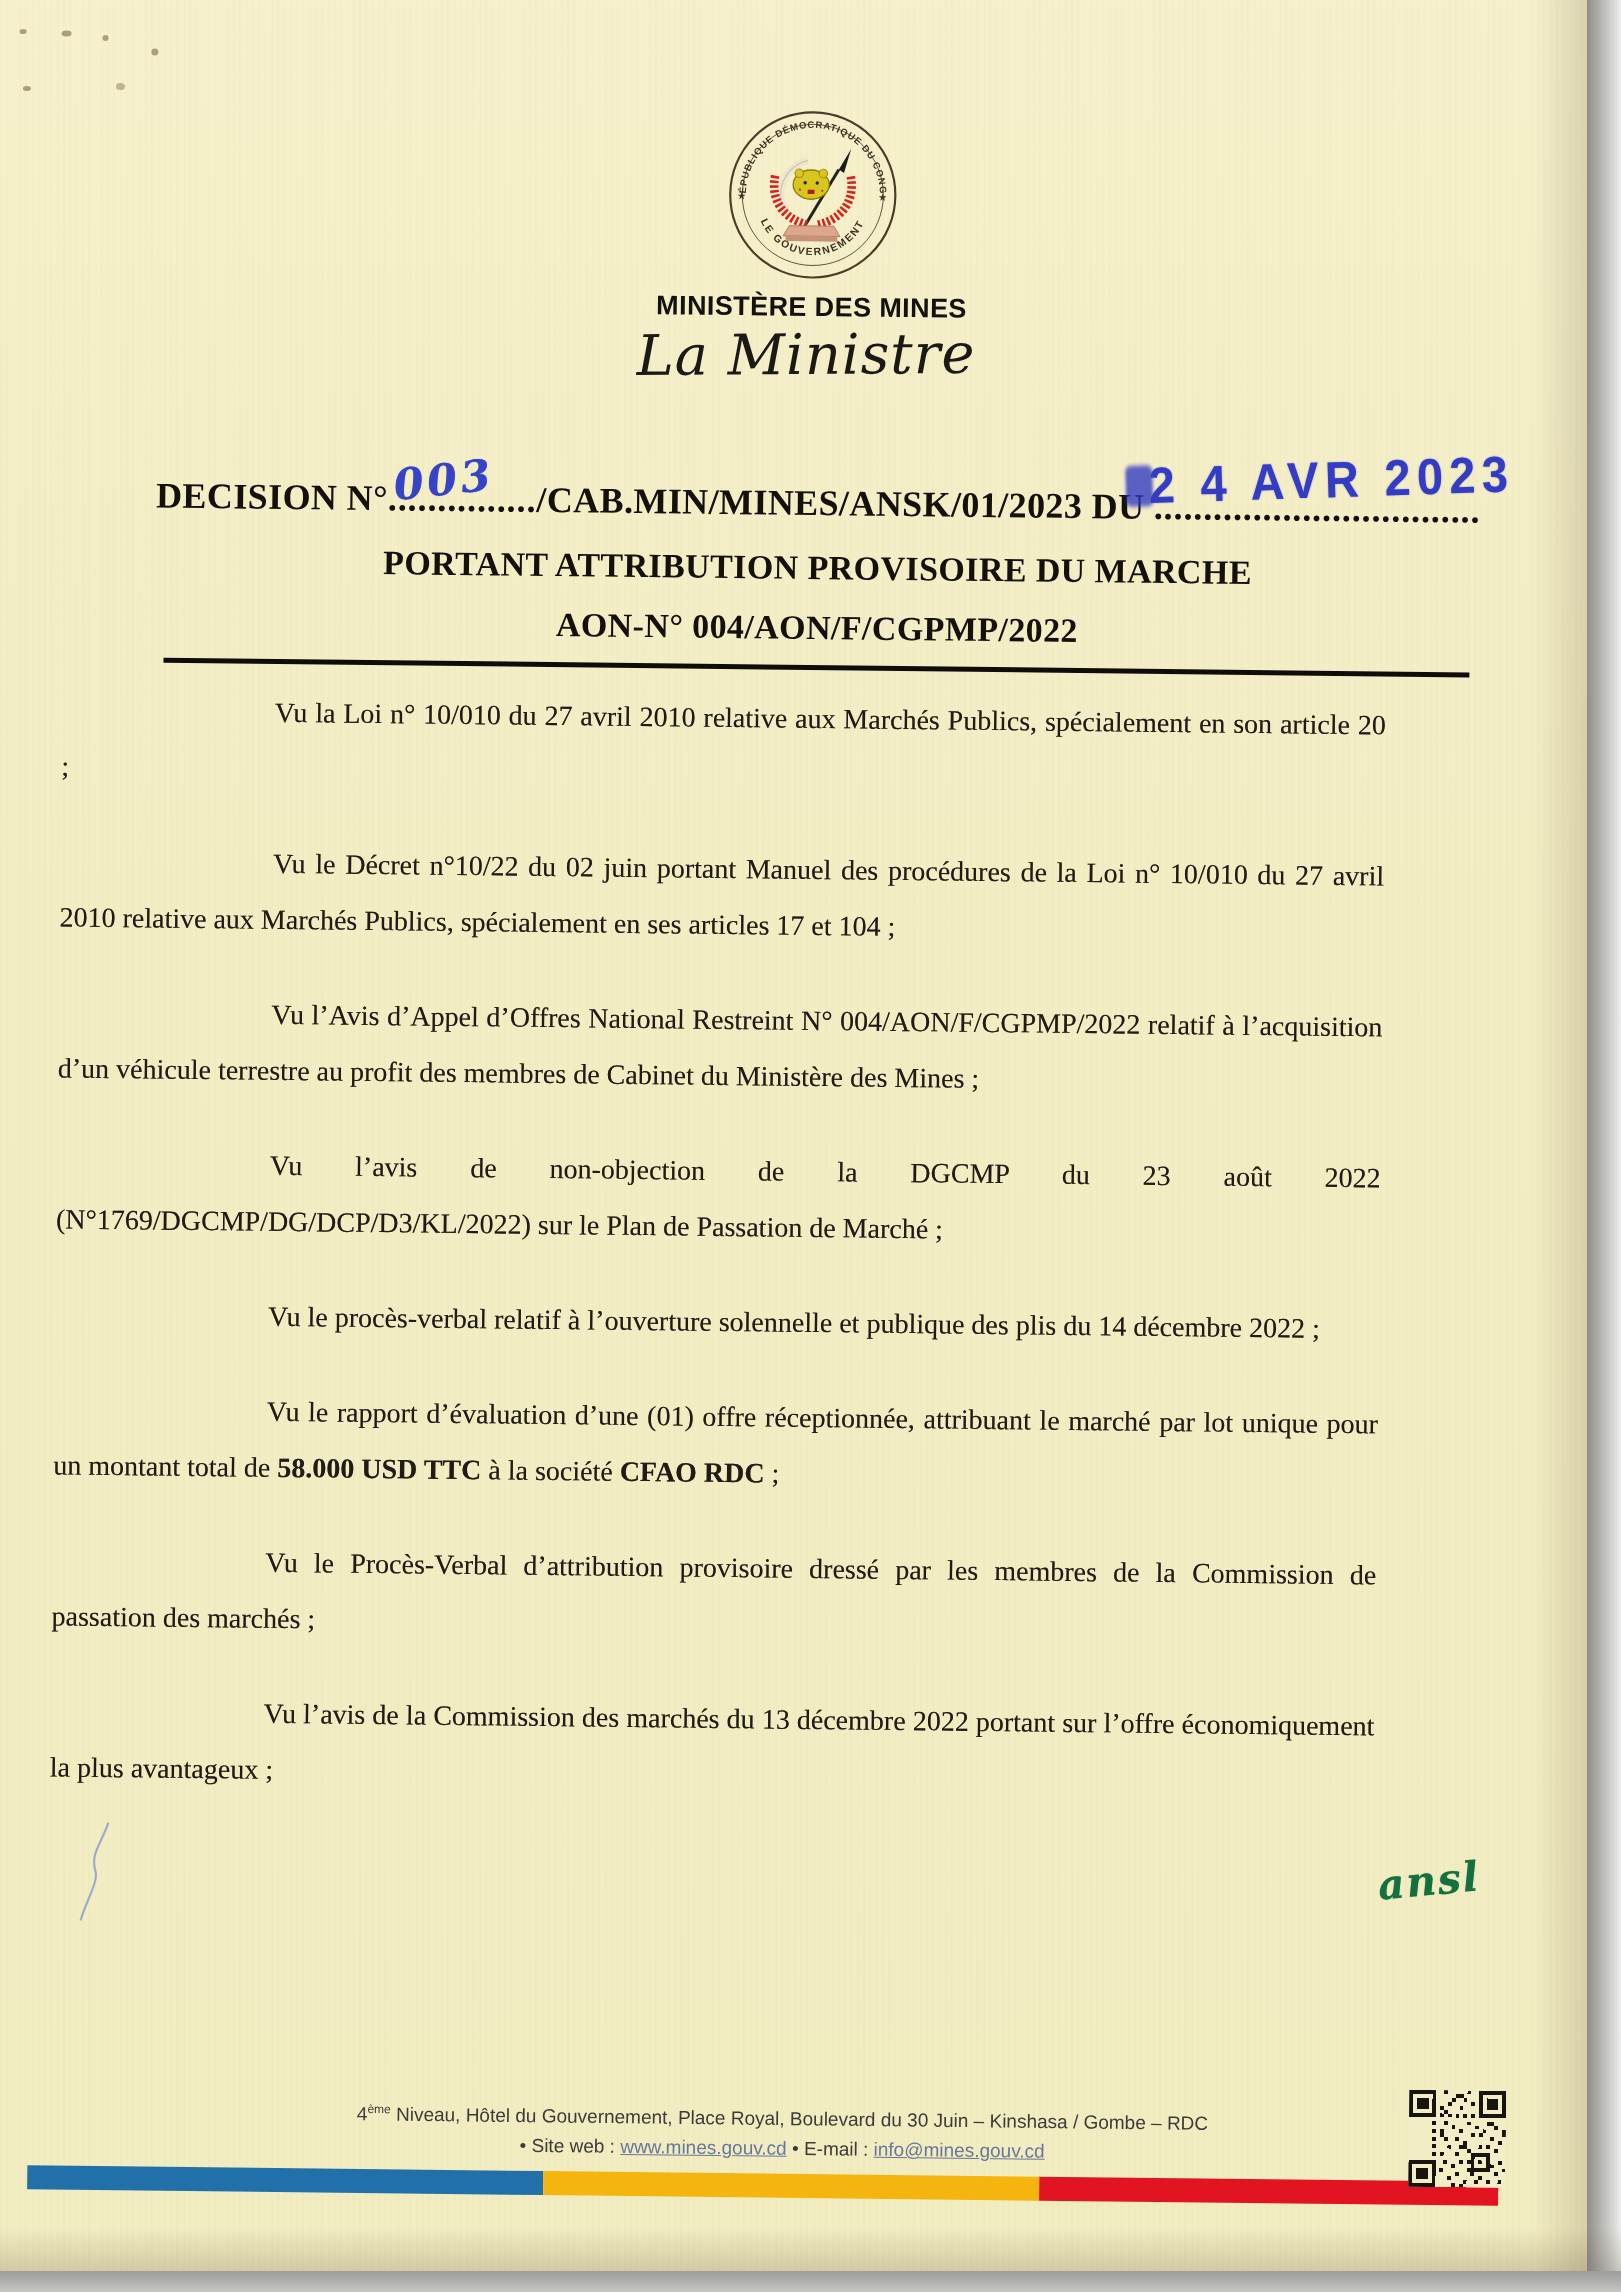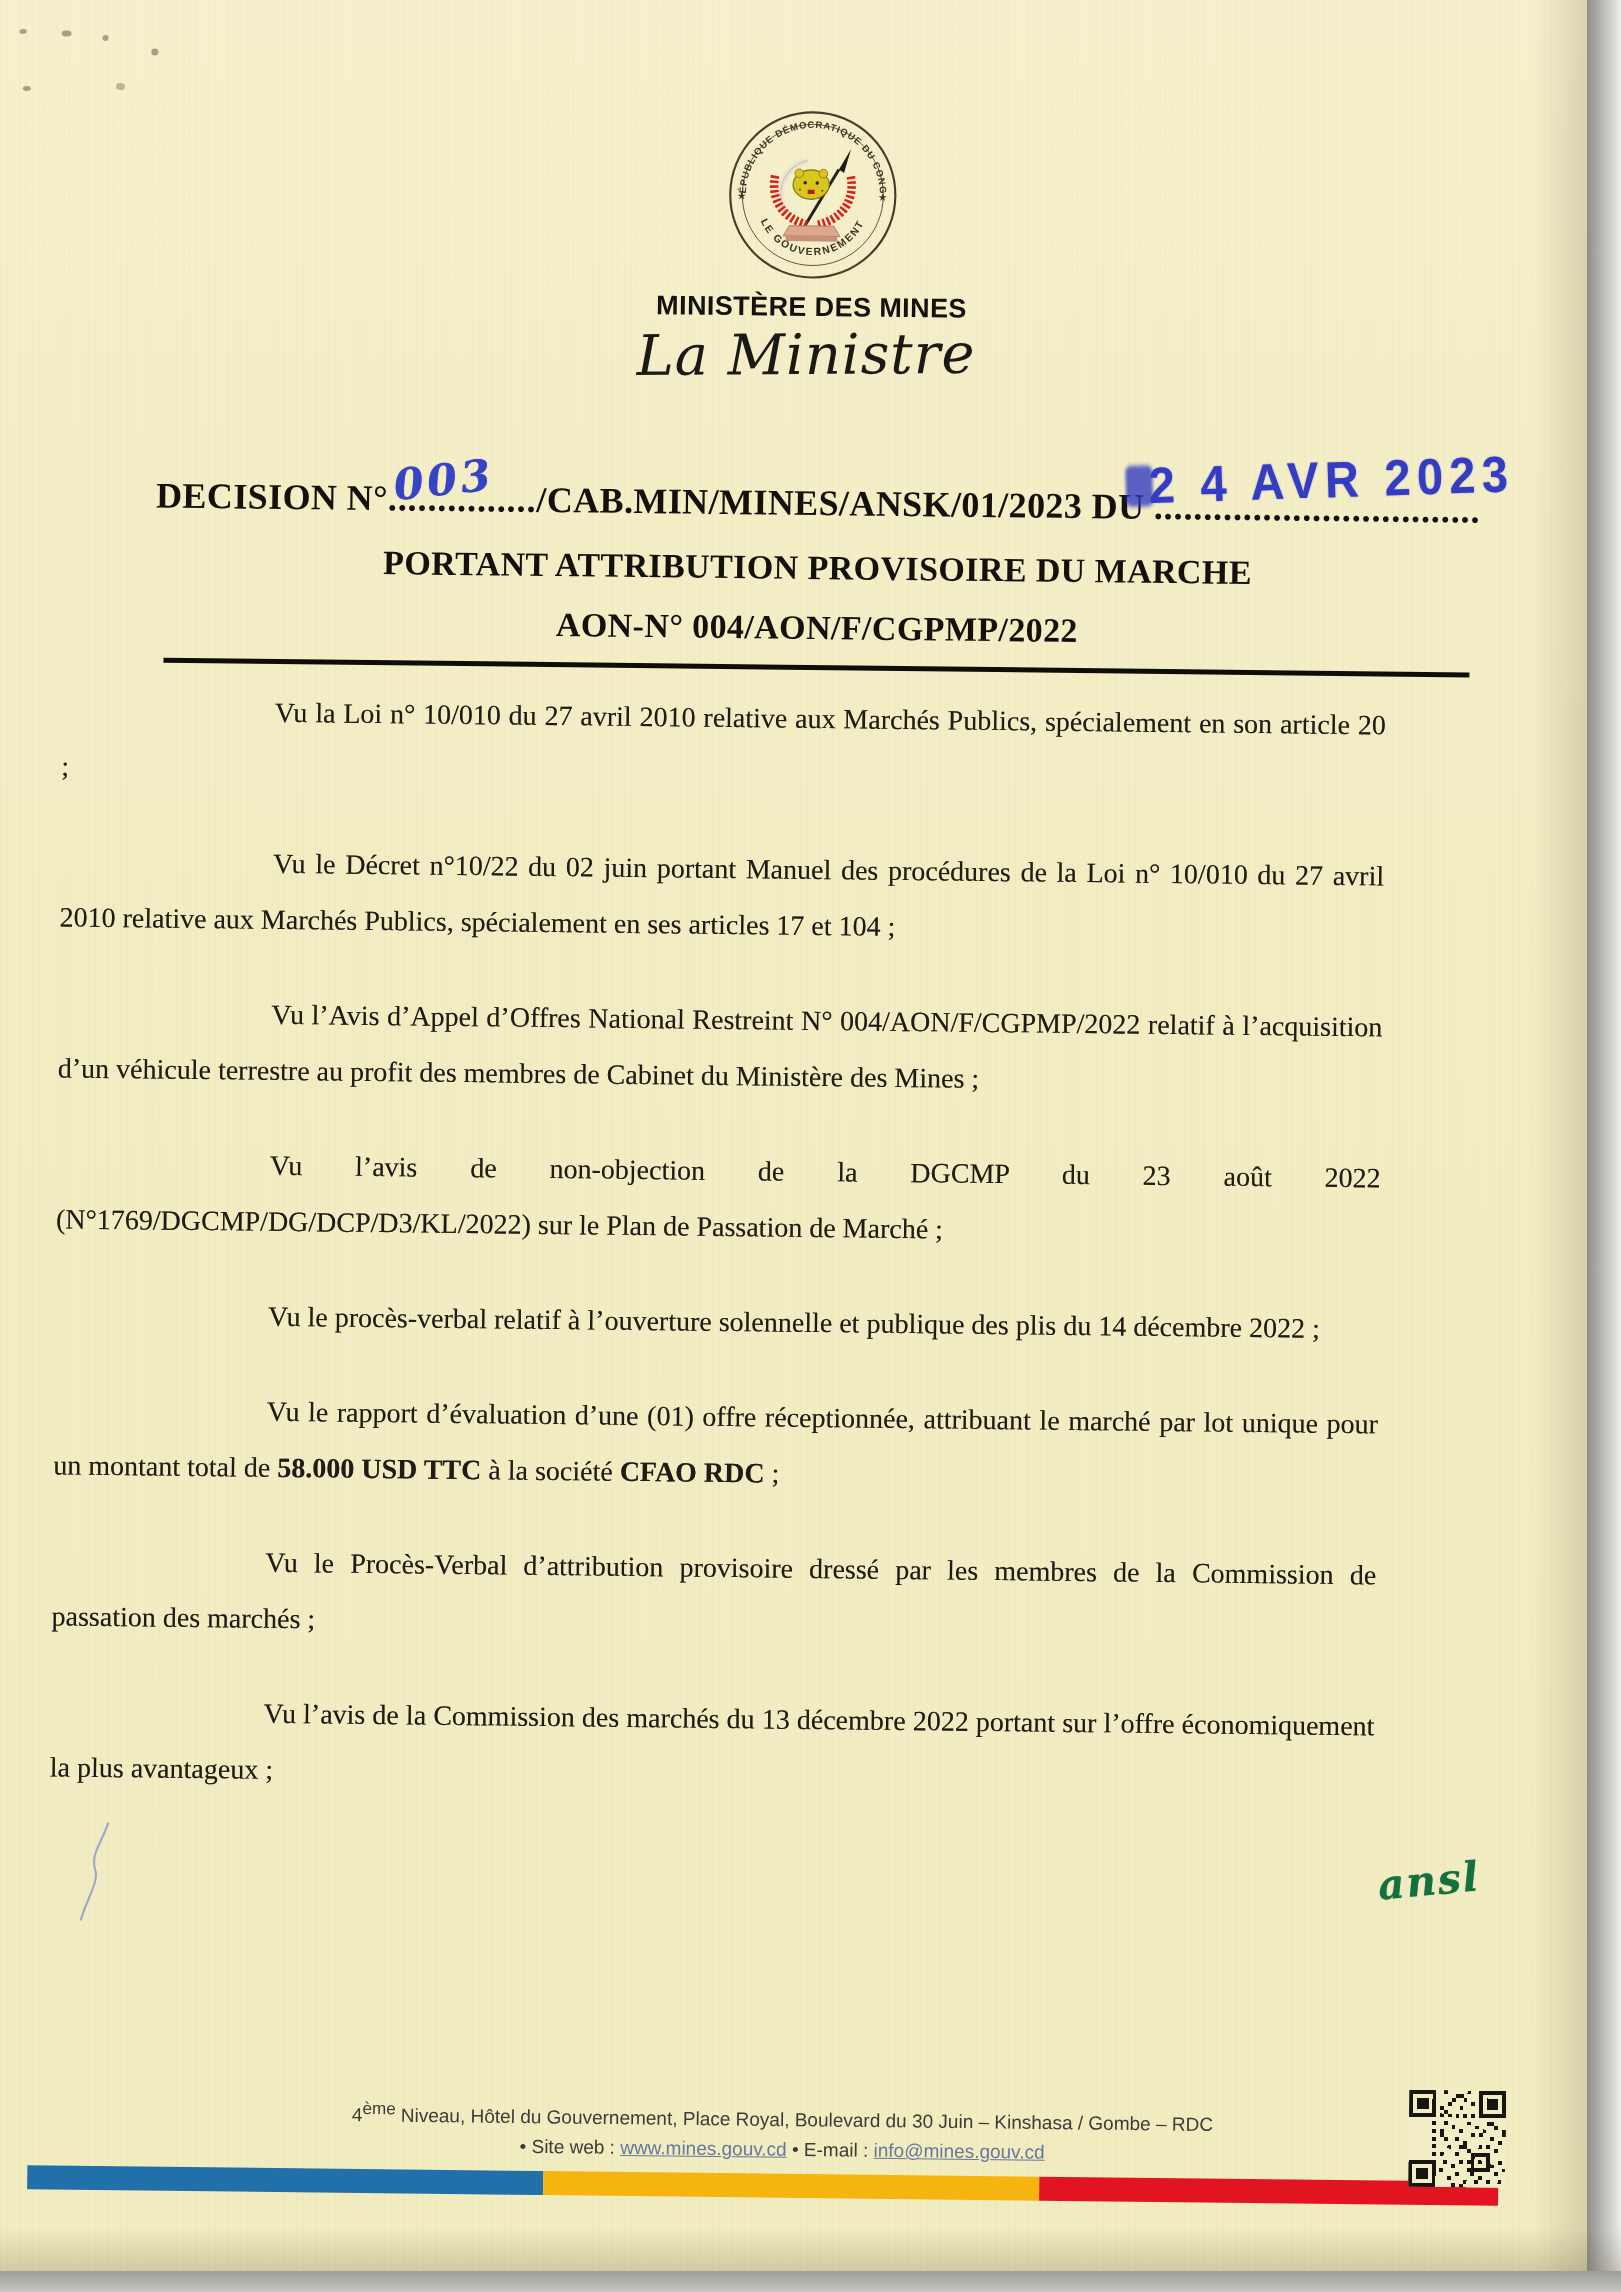--- a/index.html
+++ b/index.html
@@ -80,21 +80,21 @@
     text-shadow:0 0 0.9px rgba(21,112,64,.6);
   }
   .penmark{position:absolute;left:82px;top:1827px;}
 
   .footer{
     position:absolute;left:0;top:2099px;width:1587px;text-align:center;
     font-family:"Liberation Sans","DejaVu Sans",sans-serif;
     font-size:19px;color:#3b3b38;line-height:30px;
   }
   .footer a,.footer .lnk{color:#66779d;text-decoration:underline;}
-  .footer sup{font-size:17px;}
+  .footer sup{font-size:12px;}
 
   .flagbar{
     position:absolute;left:39px;top:2174px;width:1471px;height:24px;display:flex;
   }
   .flag-blue{width:516px;background:#2270a9;}
   .flag-yellow{width:496px;background:#f6b40e;}
   .flag-red{width:459px;background:#e21422;}
 
   .qr{position:absolute;left:1420px;top:2083px;width:97px;height:97px;}
 

